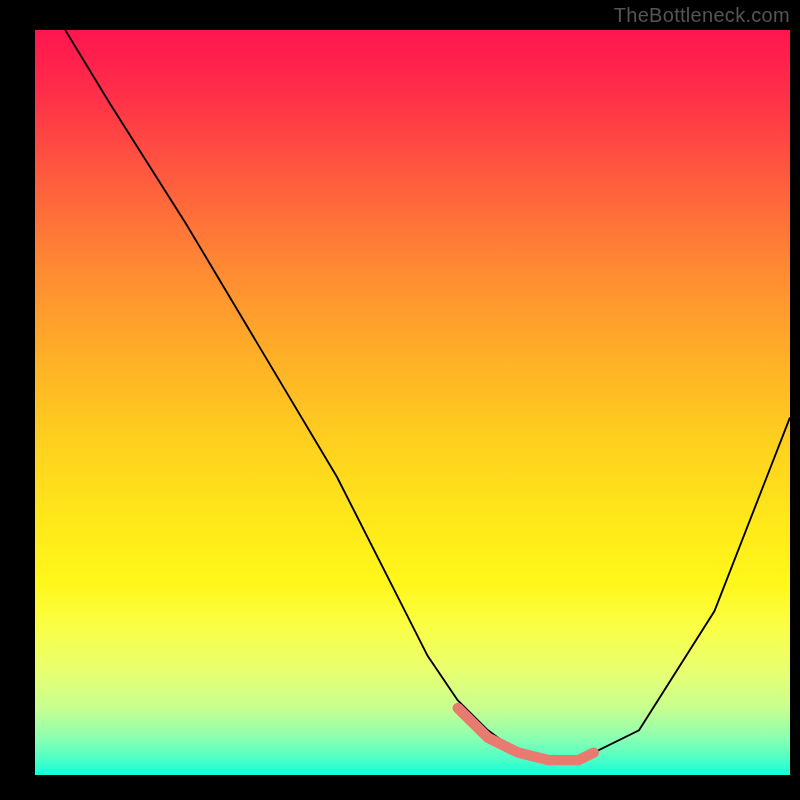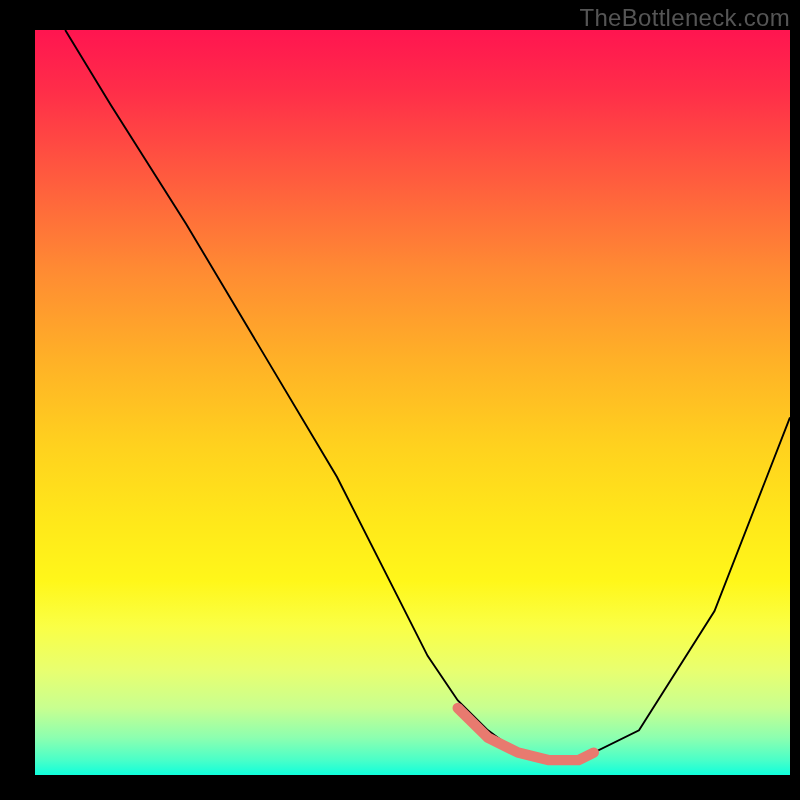--- a/index.html
+++ b/index.html
@@ -9,21 +9,21 @@
     height: 800px;
     background: #000;
     position: relative;
     font-family: Arial, sans-serif;
   }
   .watermark {
     position: absolute;
     top: 4px;
     right: 10px;
     color: #555;
-    font-size: 24px;
+    font-size: 20px;
     font-weight: 500;
     z-index: 10;
     letter-spacing: 0.3px;
     text-align: center;
   }
   .plot-area {
     position: absolute;
     left: 35px;
     top: 30px;
     width: 755px;

